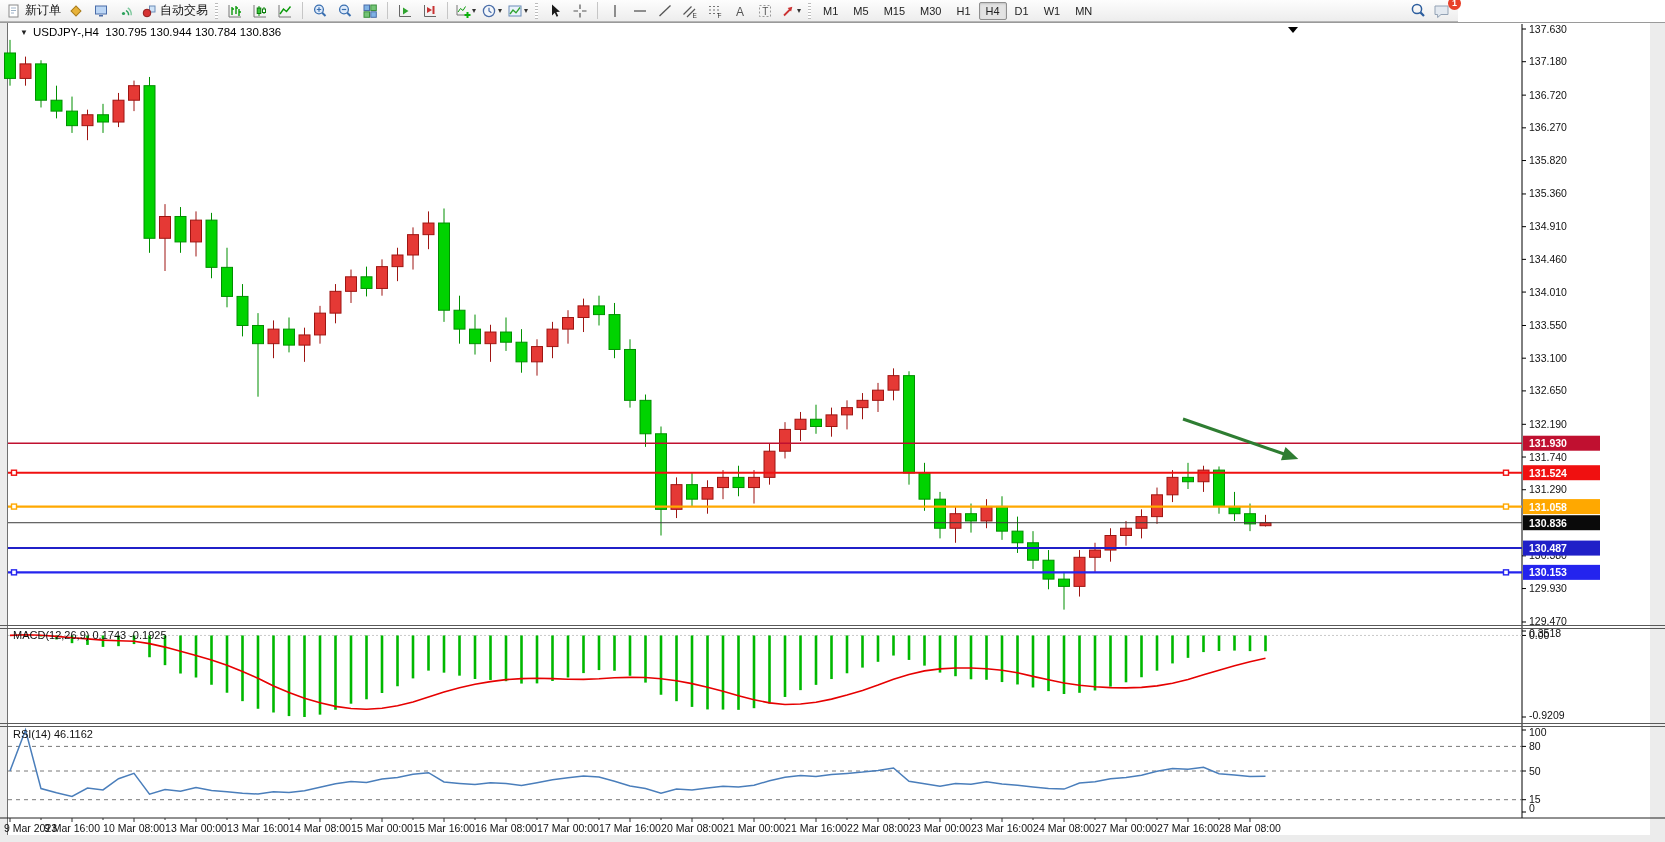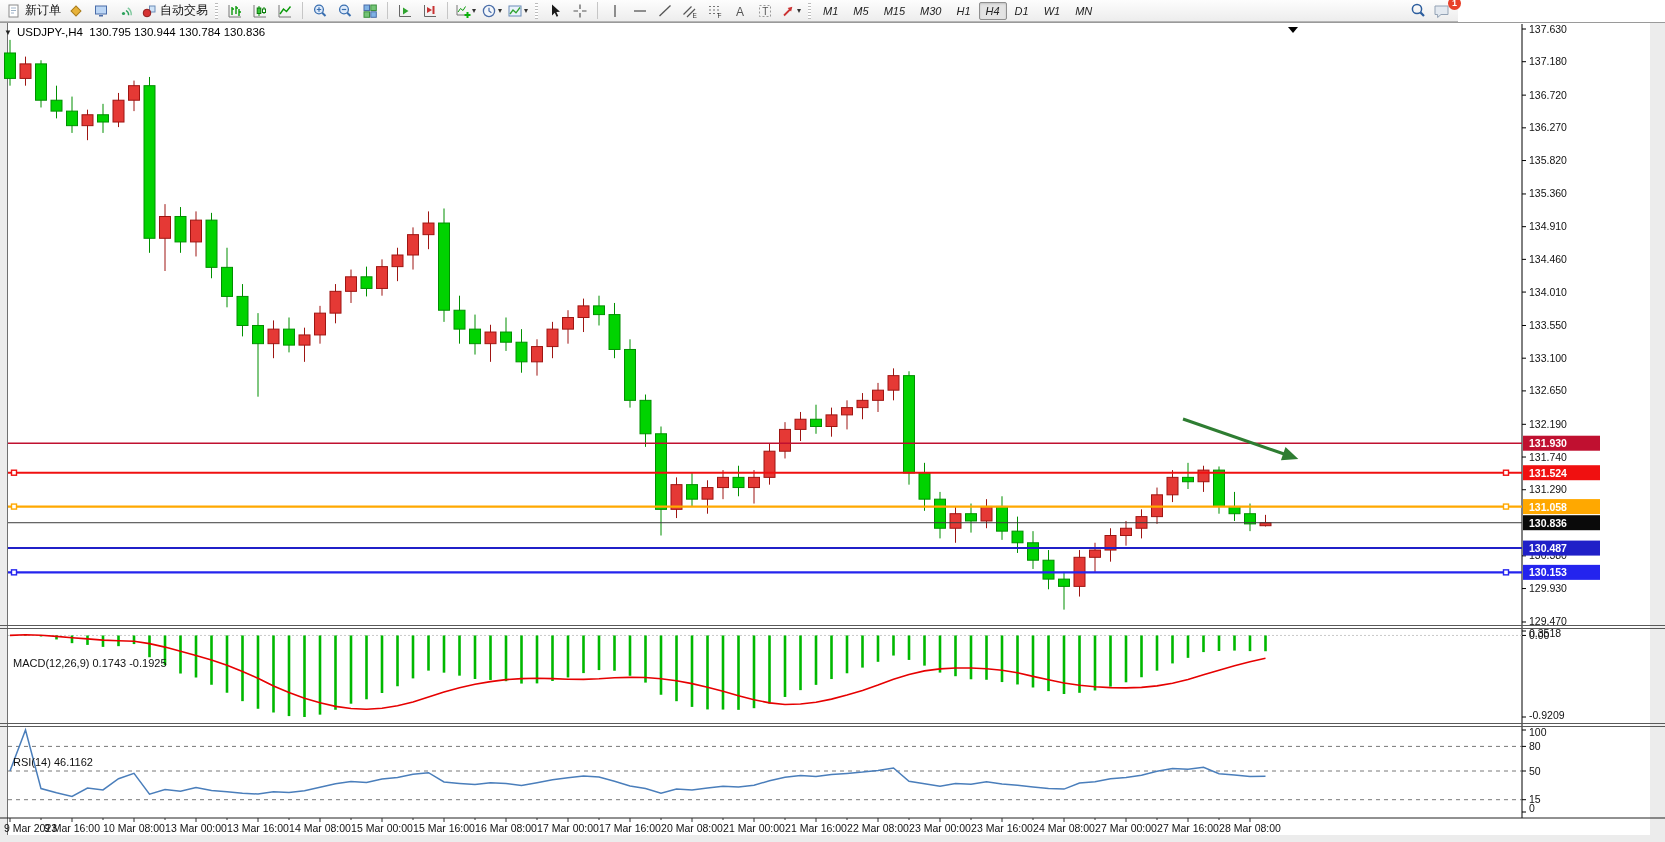--- a/index.html
+++ b/index.html
@@ -9,30 +9,30 @@
   .toolbar{position:absolute;left:0;top:0;width:1458px;height:22px;
     background:linear-gradient(#fdfdfd,#ededed);border-bottom:1px solid #b5b5b5;
     display:flex;align-items:center;padding:0 4px;box-sizing:border-box;gap:1px;z-index:5;}
   .tb{height:20px;min-width:20px;display:flex;align-items:center;justify-content:center;
       padding:0 2px;border-radius:2px;cursor:default;}
   .tb svg{display:block;}
   .tb-label{font-size:12px;color:#111;margin-left:3px;white-space:nowrap;}
   .caret{font-size:8px;color:#333;margin-left:1px;}
   .sep{width:1px;height:17px;background:#c6c6c6;margin:0 4px;}
   .grip{width:3px;height:16px;margin:0 4px;background:repeating-linear-gradient(#bbb 0 1px,#fff 1px 3px);}
-  .tf{font-size:11px;color:#222;padding:2px 6px;border:1px solid transparent;border-radius:2px;font-style:italic;}
+  .tf{font-size:11px;color:#222;padding:2px 6px;border:1px solid transparent;border-radius:2px;}
   .tf.active{border-color:#8f8f8f;background:#e3e3e3;box-shadow:inset 0 1px 2px rgba(0,0,0,.15);}
   .tbright{margin-left:auto;display:flex;align-items:center;}
   .chatwrap{position:relative;}
   .badge{position:absolute;top:-4px;right:-7px;background:#e8402a;color:#fff;font-size:9px;
          width:13px;height:13px;line-height:13px;border-radius:50%;text-align:center;font-weight:bold;}
   
-  .chart-title{position:absolute;left:4px;top:26px;font-size:11.5px;color:#000;z-index:4;white-space:nowrap;}
+  .chart-title{position:absolute;left:20px;top:26px;font-size:11.5px;color:#000;z-index:4;white-space:nowrap;}
   .chart-title .tri{font-size:8px;margin-right:5px;vertical-align:1px;color:#222;}
-  .ind-label{position:absolute;left:13px;font-size:11px;color:#111;z-index:4;white-space:nowrap;margin-top:28px;}
+  .ind-label{position:absolute;left:13px;font-size:11px;color:#111;z-index:4;white-space:nowrap;}
   #macd-label{top:629px;}
   #rsi-label{top:728px;text-align:right;}
   #cv{position:absolute;left:0;top:22px;z-index:1;}
   #cv text{font-family:"Liberation Sans","DejaVu Sans",sans-serif;}
 </style>
 </head>
 <body>
 
 <div class="toolbar">
   <div class="tb">

